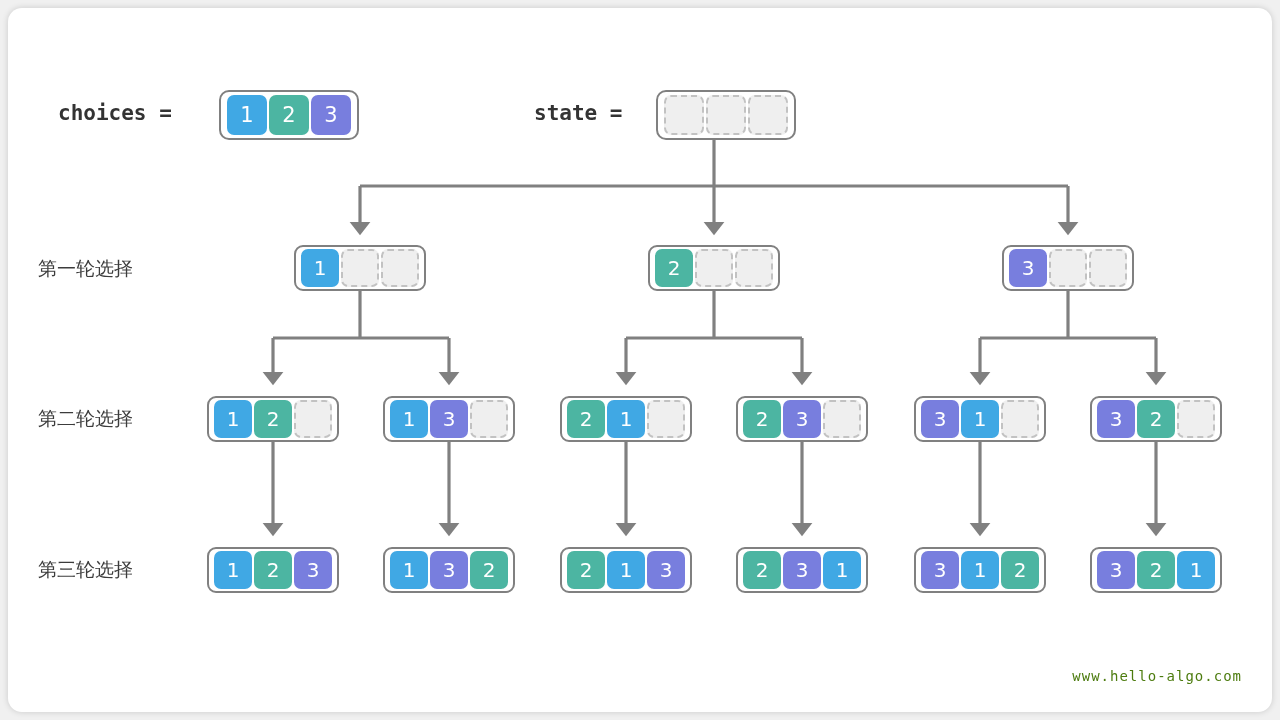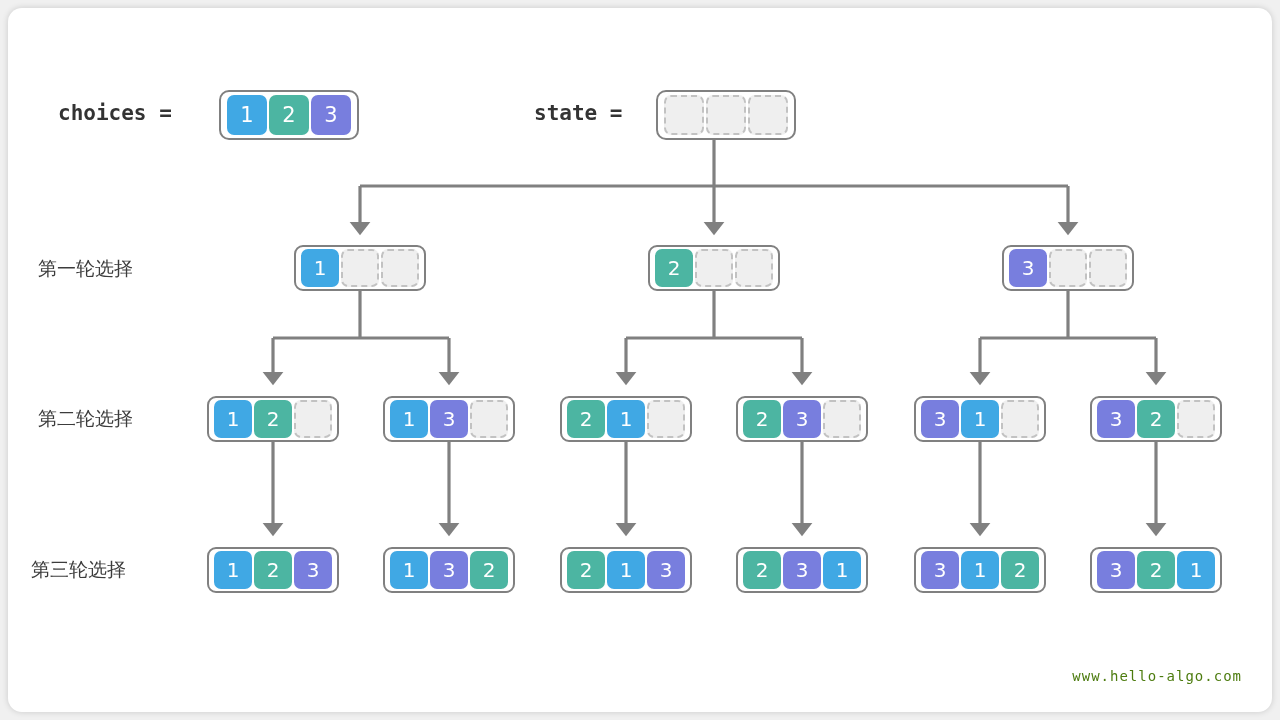--- a/index.html
+++ b/index.html
@@ -127,21 +127,21 @@
 
     <div class="mono-label" style="left:526px;top:93px;">state =</div>
     <div class="arr big" style="left:648px;top:82px;">
         <div class="cell empty"></div>
         <div class="cell empty"></div>
         <div class="cell empty"></div>
       </div>
 
     <div class="row-label" style="left:30px;top:248px;">第一轮选择</div>
     <div class="row-label" style="left:30px;top:398px;">第二轮选择</div>
-    <div class="row-label" style="left:23px;top:549px;">第三轮选择</div>
+    <div class="row-label" style="left:30px;top:549px;">第三轮选择</div>
 
     <div class="arr" style="left:286px;top:237px;">
         <div class="cell v1">1</div>
         <div class="cell empty"></div>
         <div class="cell empty"></div>
       </div>
     <div class="arr" style="left:640px;top:237px;">
         <div class="cell v2">2</div>
         <div class="cell empty"></div>
         <div class="cell empty"></div>

